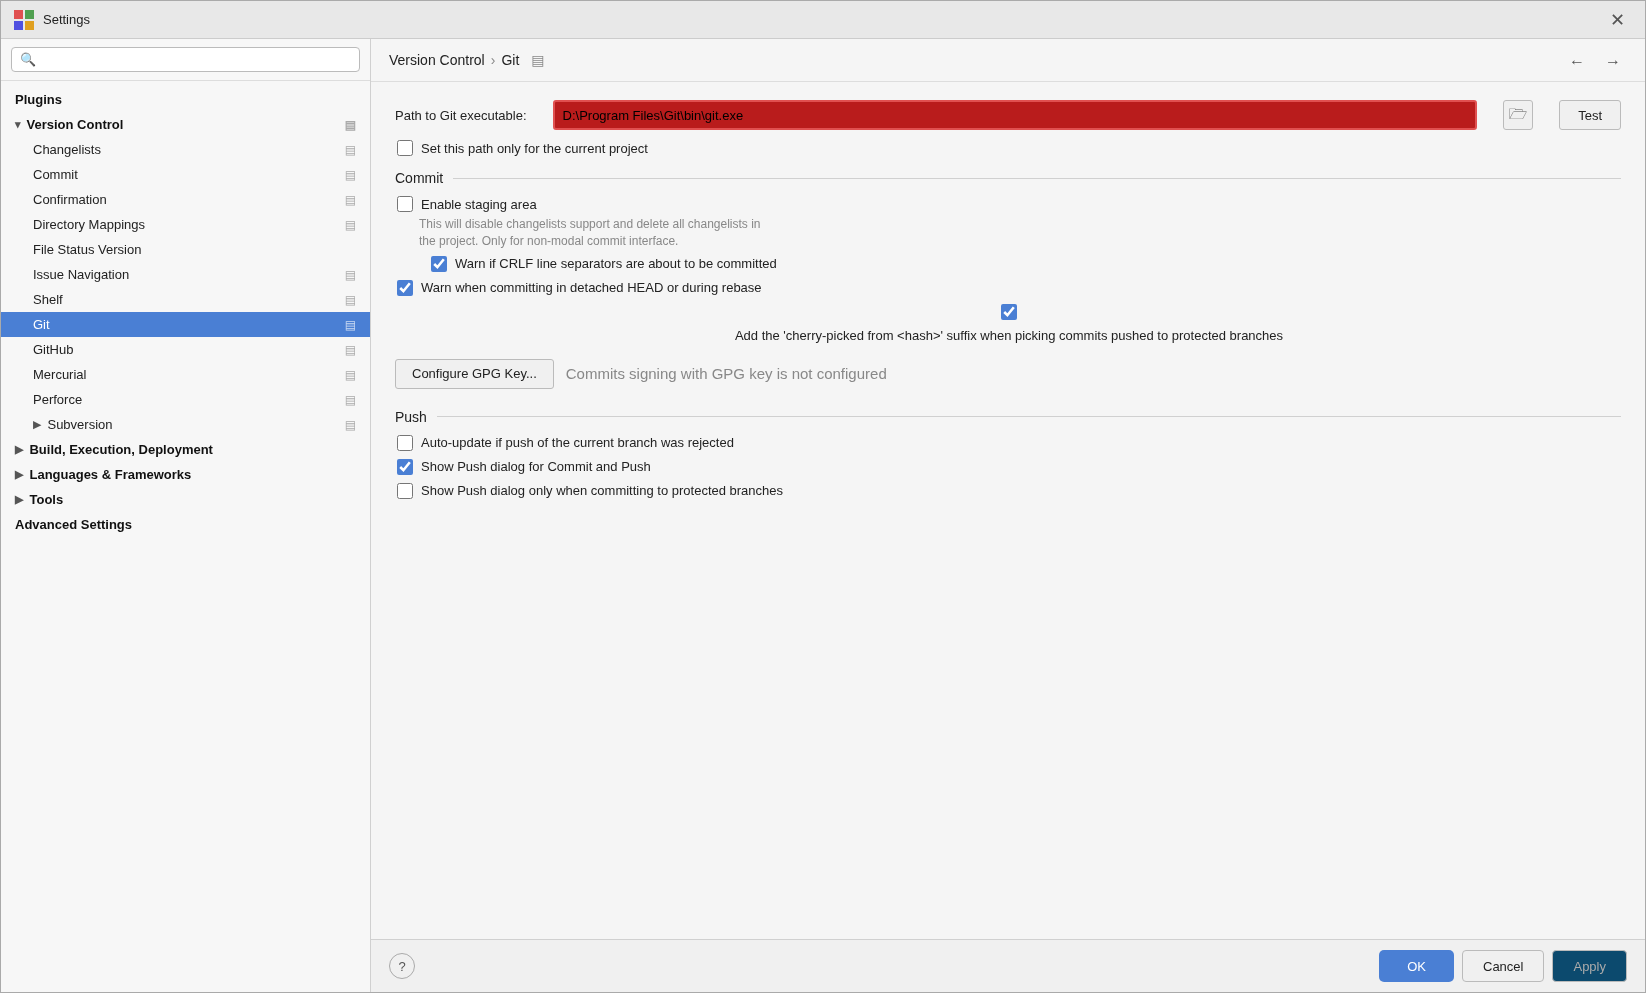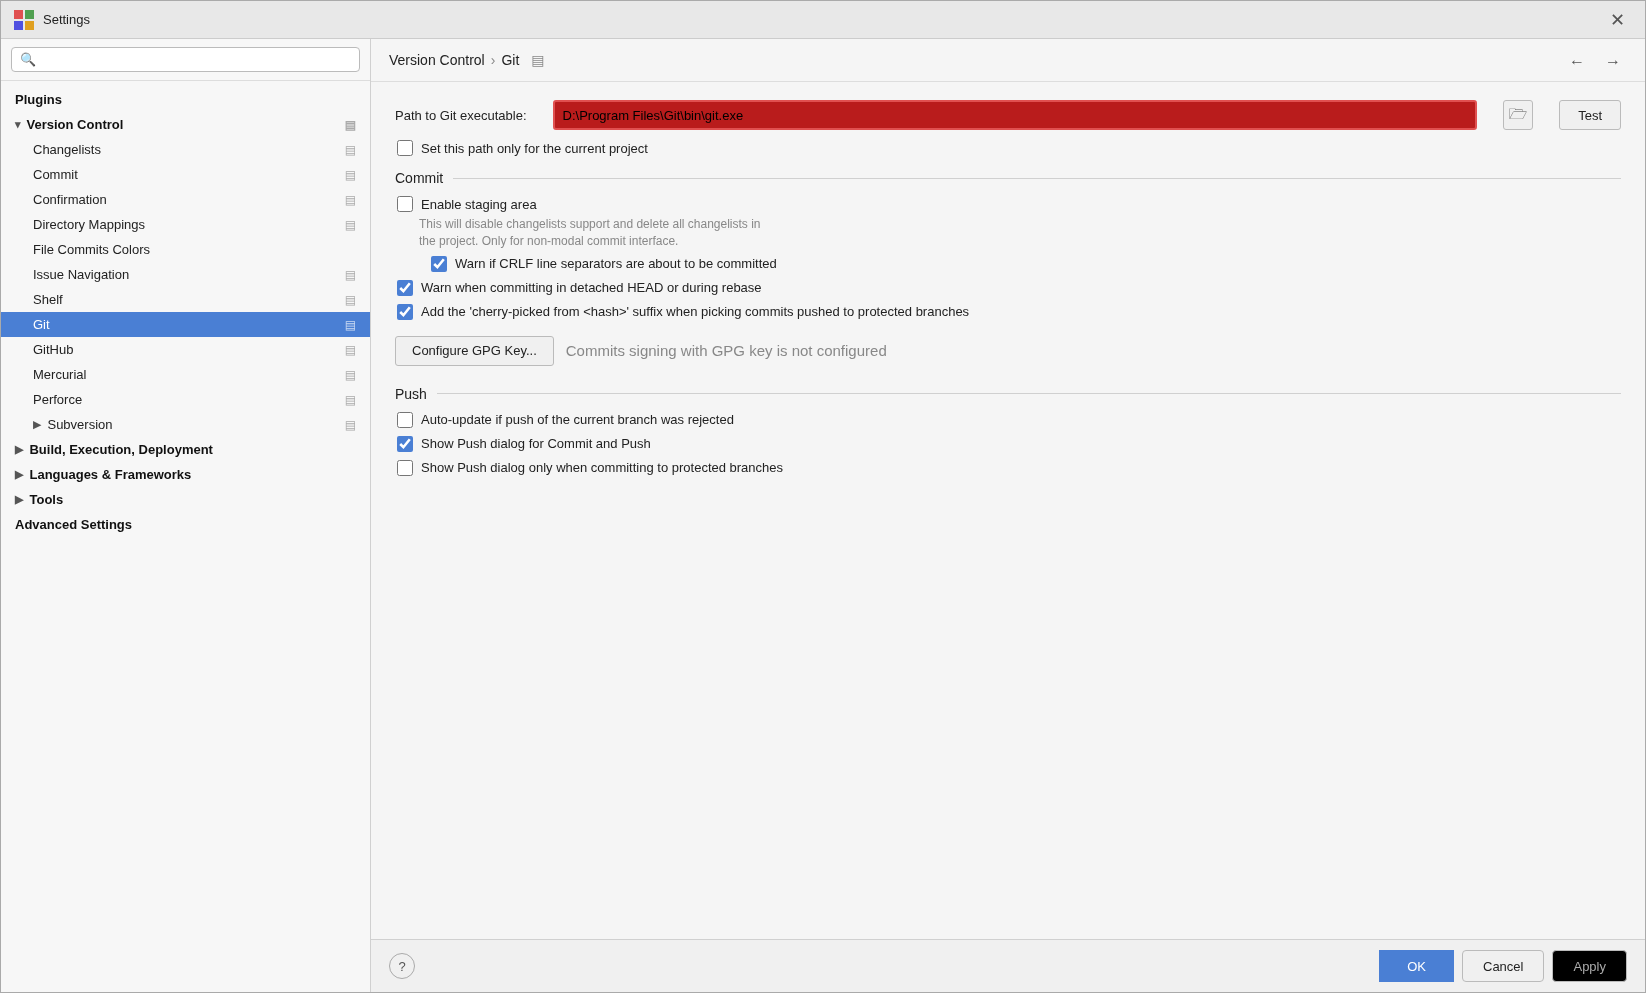--- a/index.html
+++ b/index.html
@@ -287,38 +287,38 @@
       margin-left: auto;
       display: flex;
       gap: 8px;
     }
     .btn-ok {
       height: 32px;
       padding: 0 28px;
       background: #4a7fd4;
       color: #fff;
       border: none;
-      border-radius: 0;
+      border-radius: 5px;
       cursor: pointer;
       font-size: 13px;
     }
     .btn-cancel {
       height: 32px;
       padding: 0 20px;
       background: #f0f0f0;
       color: #222;
       border: 1px solid #bbb;
       border-radius: 4px;
       cursor: pointer;
       font-size: 13px;
     }
     .btn-apply {
       height: 32px;
       padding: 0 20px;
-      background: #000000;
+      background: #0c4a6e;
       color: #aaa;
       border: 1px solid #bbb;
       border-radius: 4px;
       cursor: pointer;
       font-size: 13px;
     }
   </style>
 </head>
 <body>
 
@@ -372,21 +372,21 @@
           <span>Confirmation</span>
           <span class="nav-gear">▤</span>
         </div>
 
         <div class="nav-item sub">
           <span>Directory Mappings</span>
           <span class="nav-gear">▤</span>
         </div>
 
         <div class="nav-item sub">
-          <span>File Commits Colors</span>
+          <span>File Status Version</span>
         </div>
 
         <div class="nav-item sub">
           <span>Issue Navigation</span>
           <span class="nav-gear">▤</span>
         </div>
 
         <div class="nav-item sub">
           <span>Shelf</span>
           <span class="nav-gear">▤</span>
@@ -489,21 +489,21 @@
         <div class="checkbox-row" style="margin-bottom:8px;margin-left:36px;">
           <input type="checkbox" id="crlf" checked="" style="">
           <label for="crlf" class="checkbox-label">Warn if CRLF line separators are about to be committed</label>
         </div>
 
         <div class="checkbox-row" style="margin-bottom:8px;">
           <input type="checkbox" id="detached" checked="" style="">
           <label for="detached" class="checkbox-label">Warn when committing in detached HEAD or during rebase</label>
         </div>
 
-        <div class="checkbox-row" style="margin-bottom:16px;">
+        <div class="checkbox-row" style="margin-bottom:16px;flex-direction:column;">
           <input type="checkbox" id="cherry" checked="" style="">
           <label for="cherry" class="checkbox-label">Add the 'cherry-picked from &lt;hash&gt;' suffix when picking commits pushed to protected branches</label>
         </div>
 
         <div class="gpg-row">
           <button class="gpg-btn">Configure GPG Key...</button>
           <span class="gpg-status">Commits signing with GPG key is not configured</span>
         </div>
 
         <div class="section-divider" style="margin-top:20px;">

